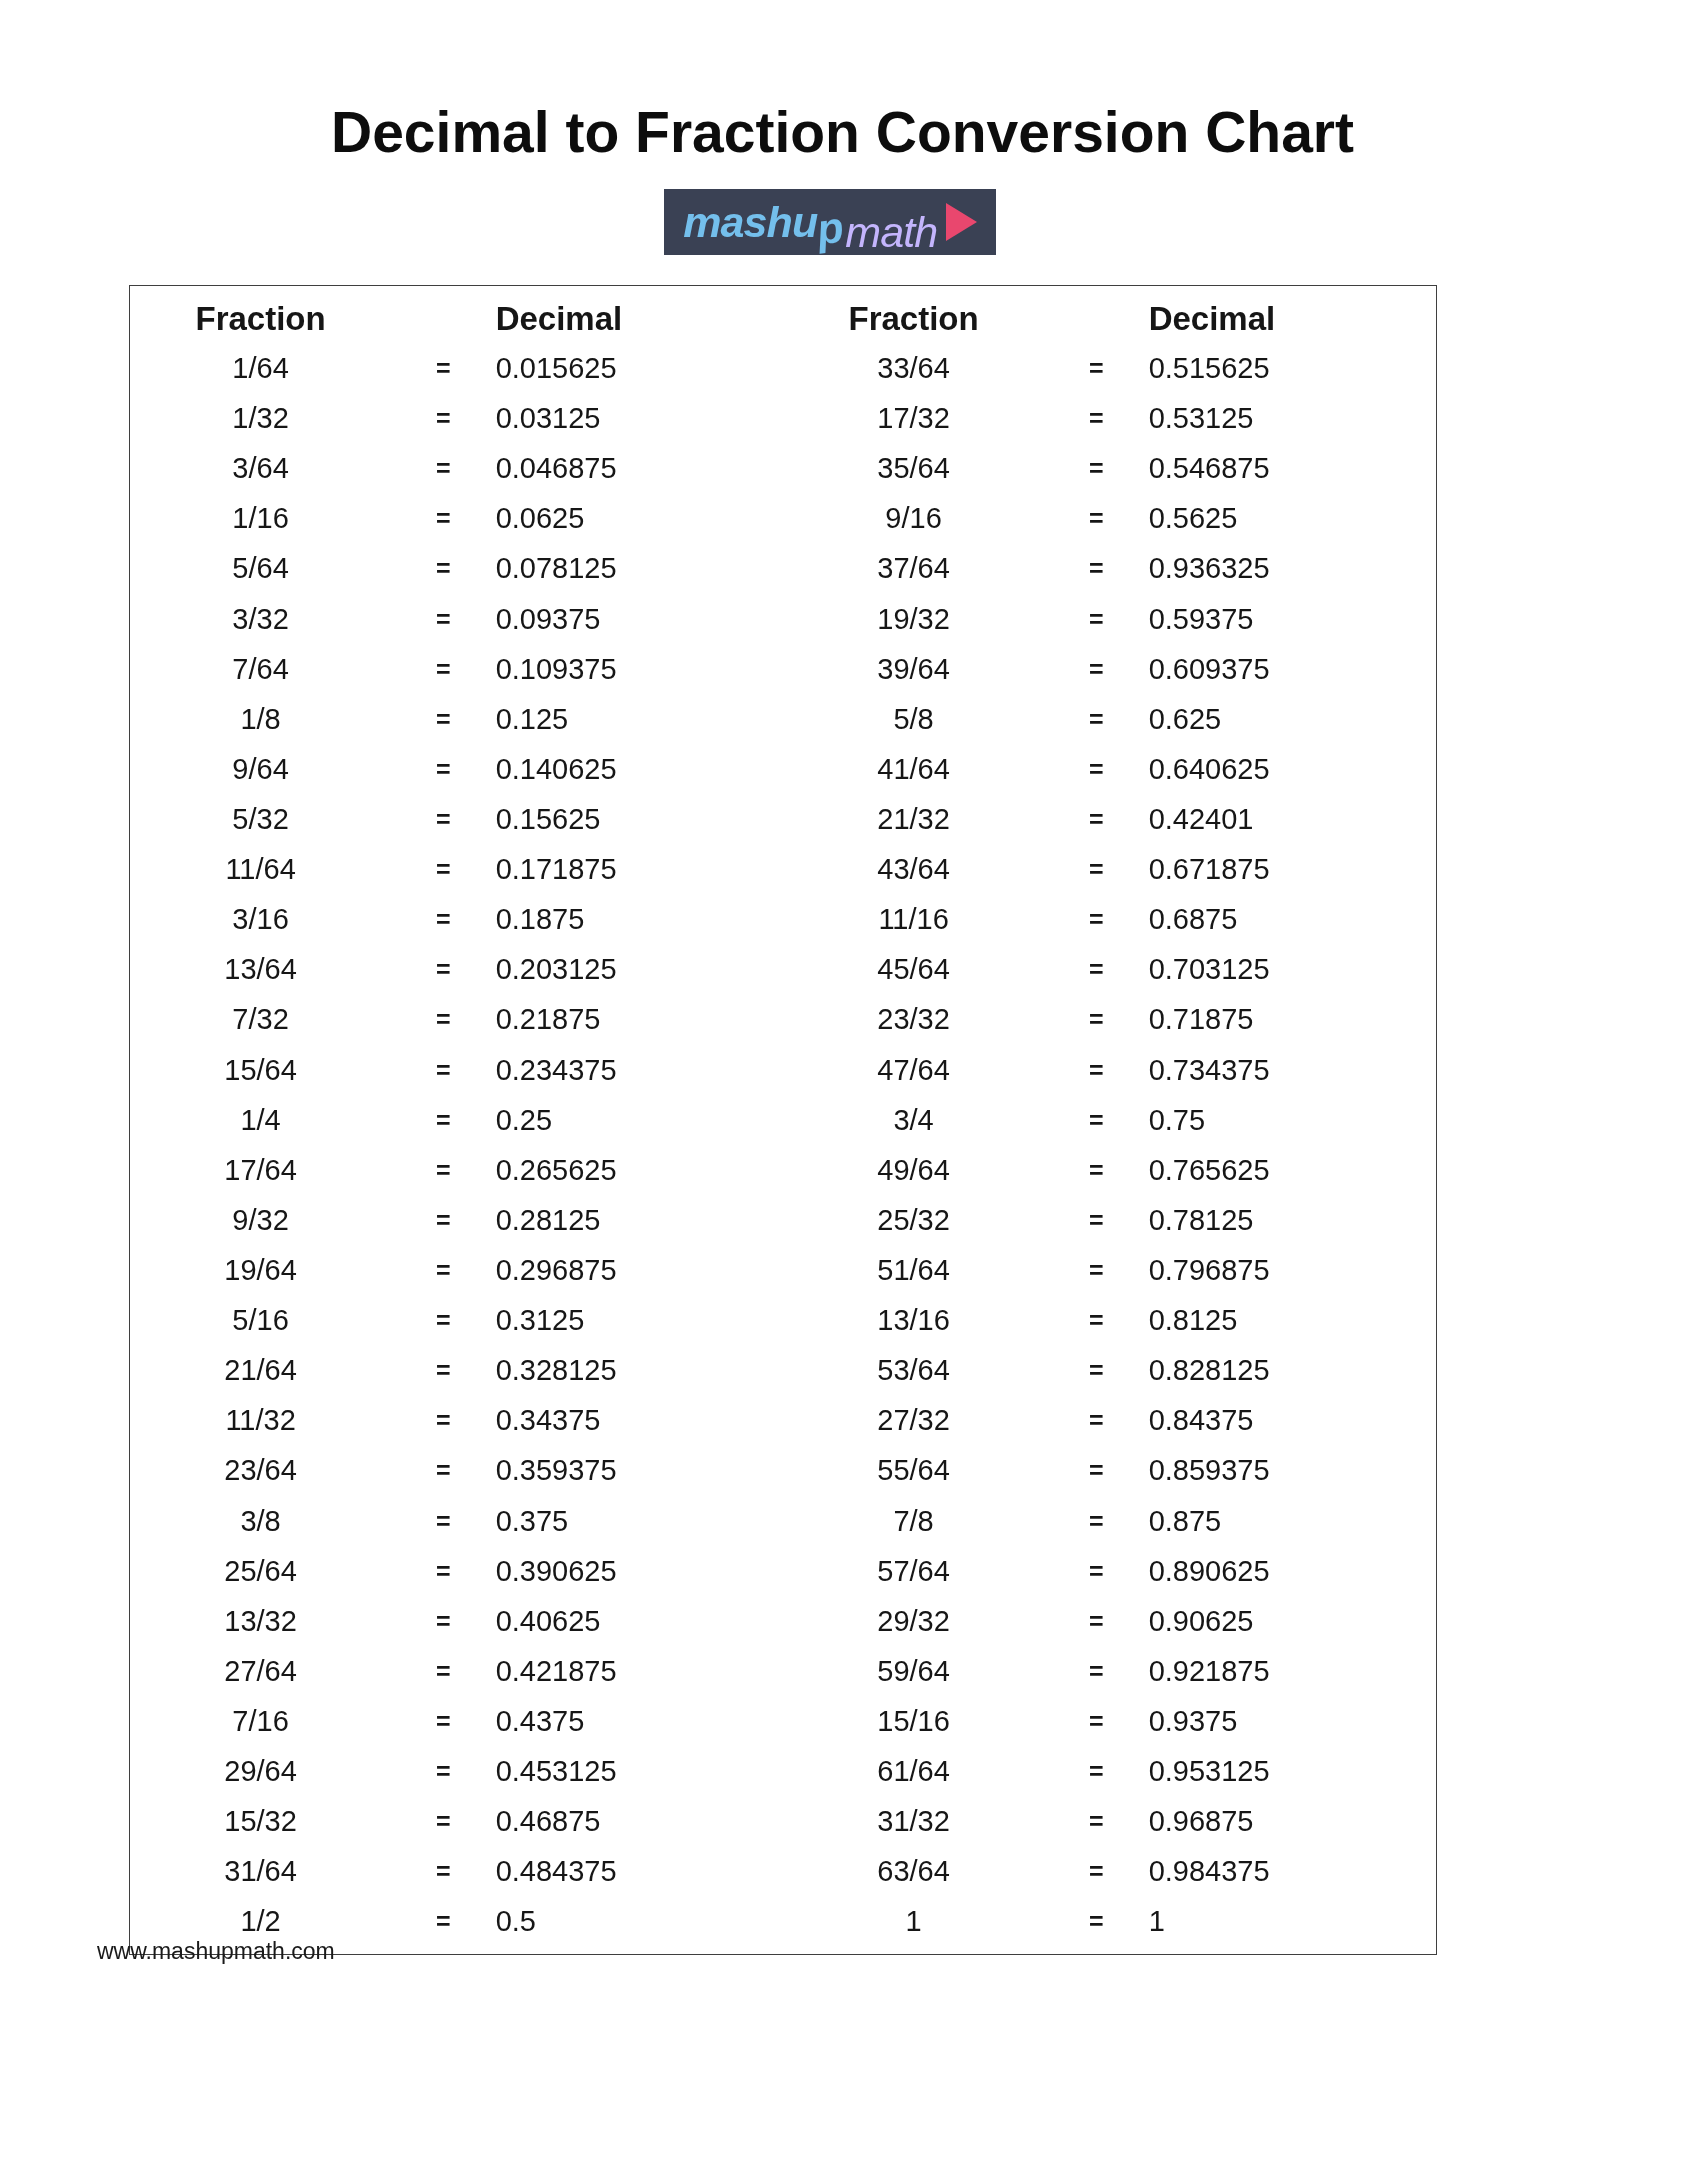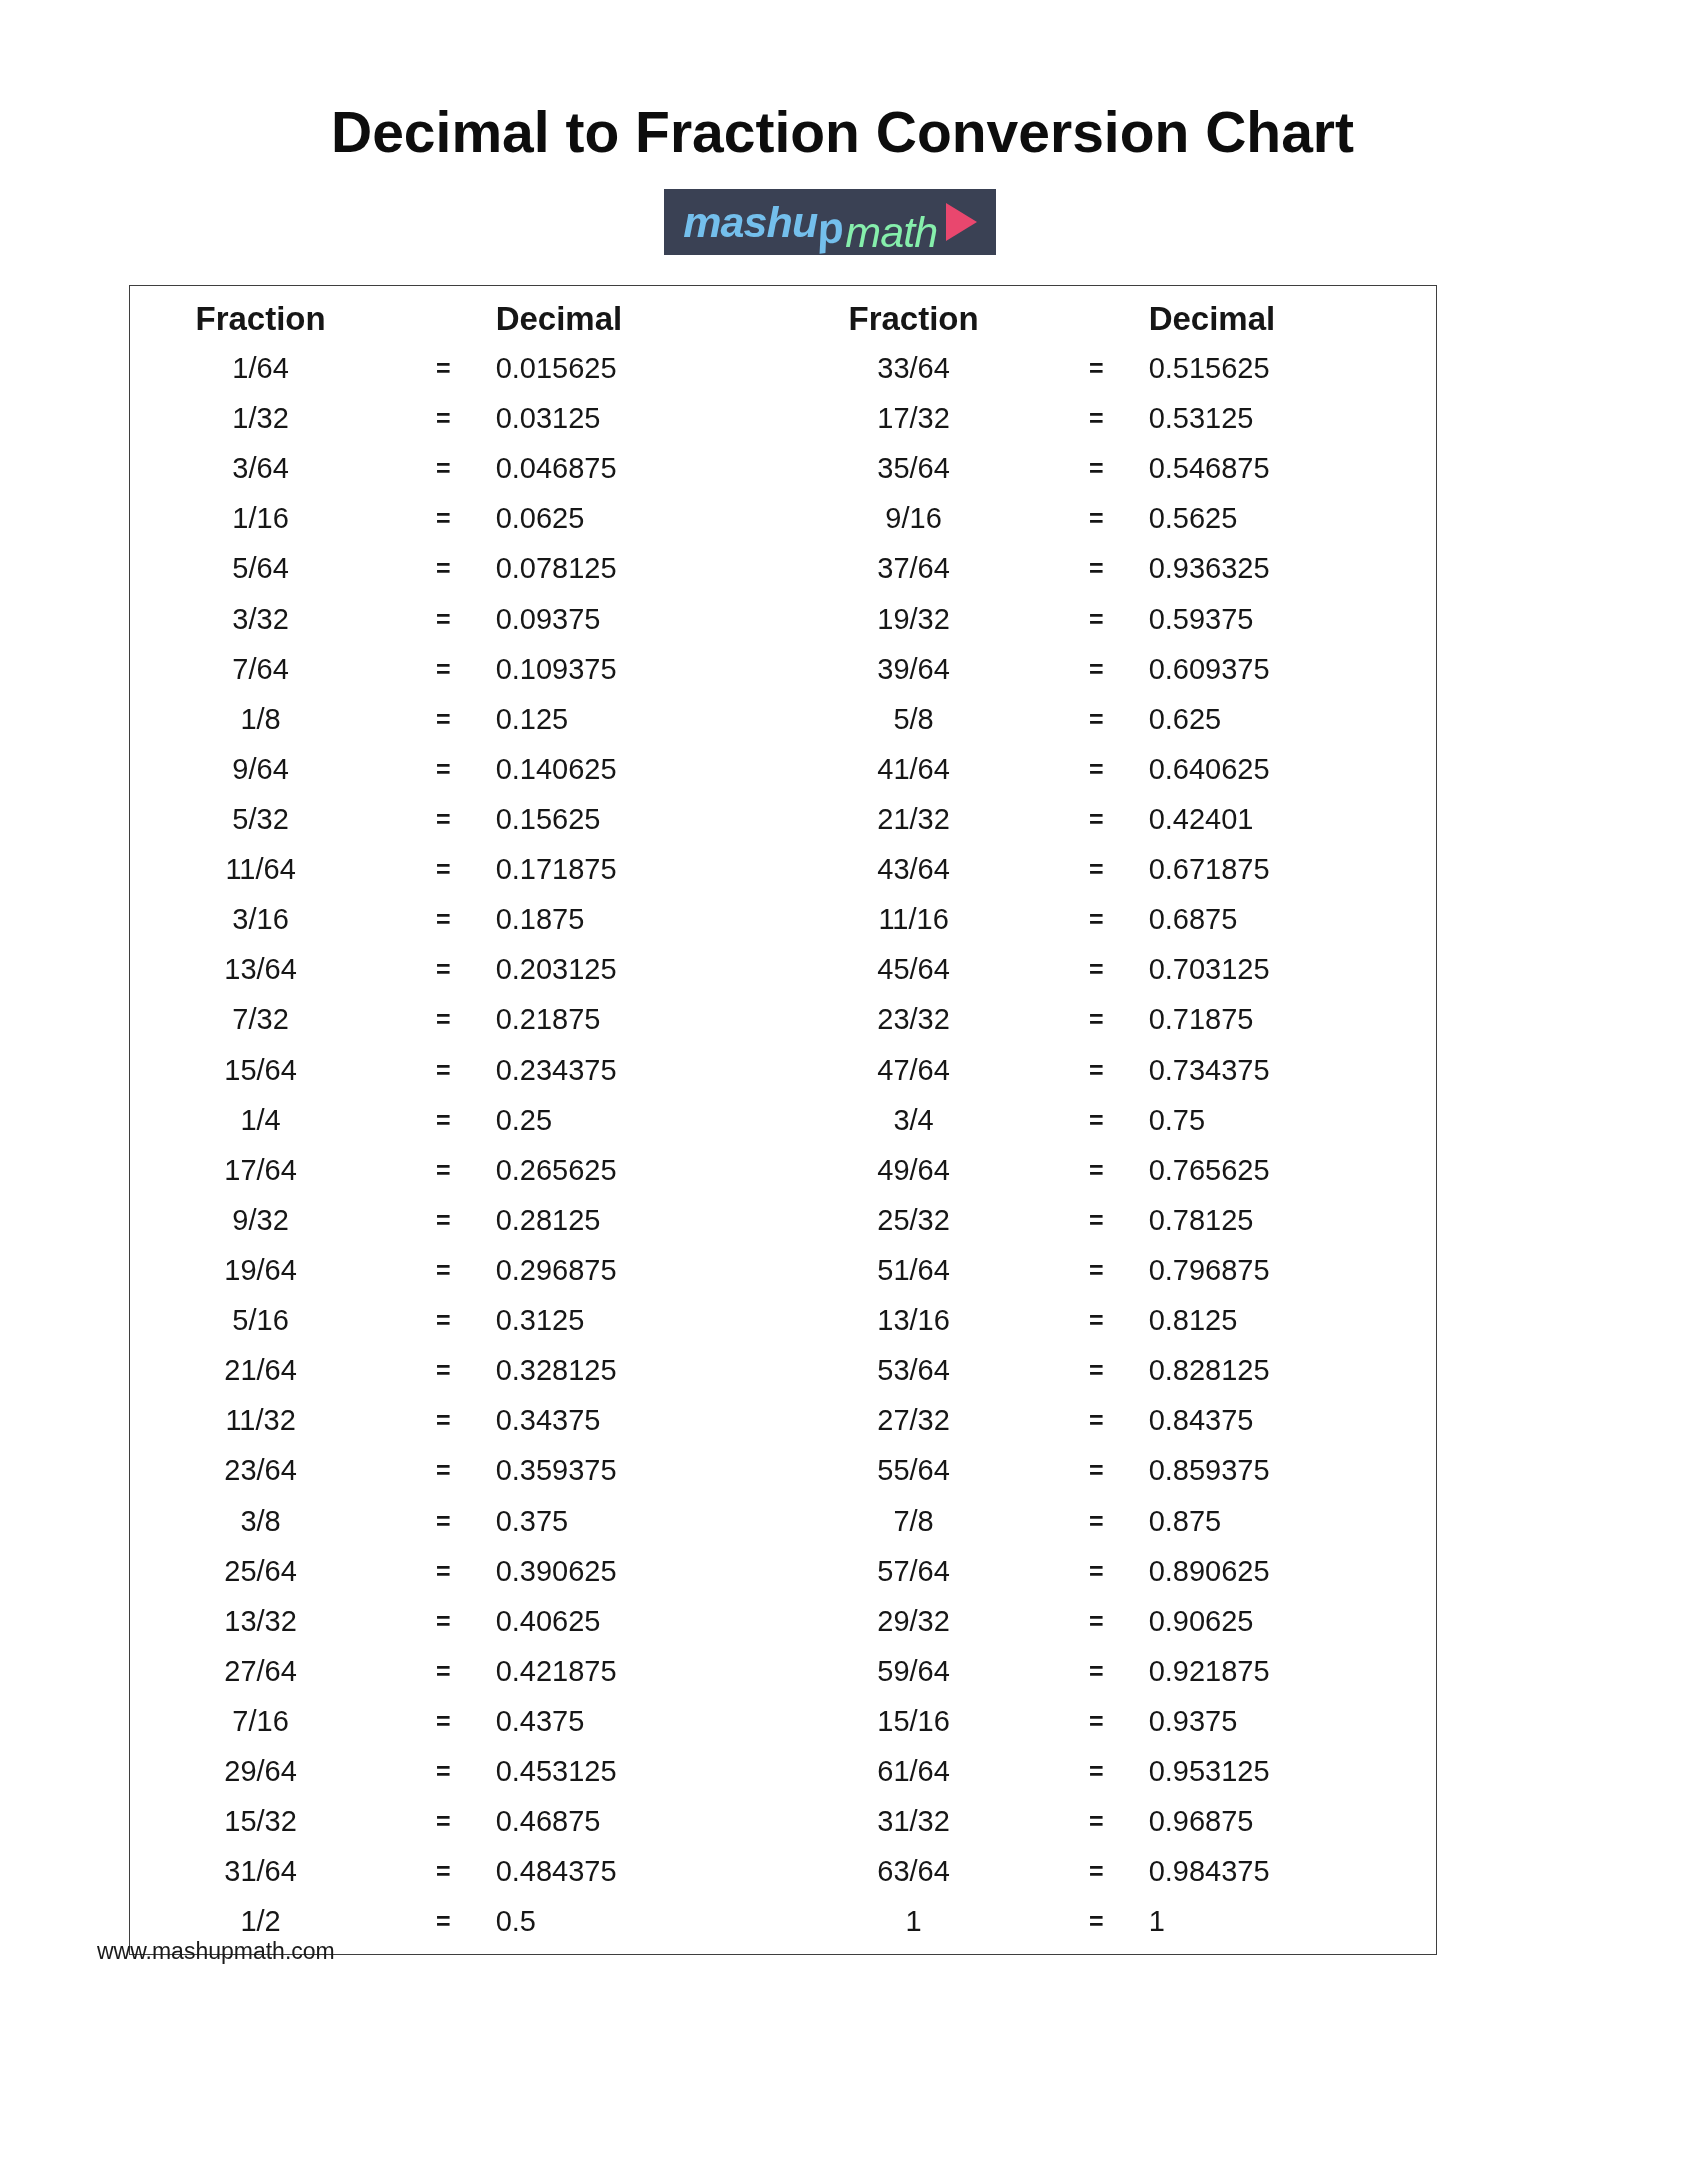--- a/index.html
+++ b/index.html
@@ -79,21 +79,21 @@
   }
 </style>
 </head>
 <body>
 
 <h1 class="page-title">Decimal to Fraction Conversion Chart</h1>
 
 <div class="logo" style="background: rgb(58, 65, 84); font-style: italic;">
   <span class="logo-part logo-blue" style="color: rgb(116, 191, 236);">mashu</span>
     <span class="logo-part logo-p" style="color: rgb(116, 191, 236);">p</span>
-    <span class="logo-part logo-mint" style="color: #86efac; margin-top: 20px;">math</span>
+    <span class="logo-part logo-mint" style="color: #c4b5fd; margin-top: 20px;">math</span>
   <span class="play-icon" style="border-left-color: rgb(233, 71, 110);"></span>
 </div>
 
 <div class="conv-table">
   <div class="half">
     <div class="hrow">
       <div class="hfrac">Fraction</div>
       <div></div>
       <div class="hdec">Decimal</div>
     </div>

